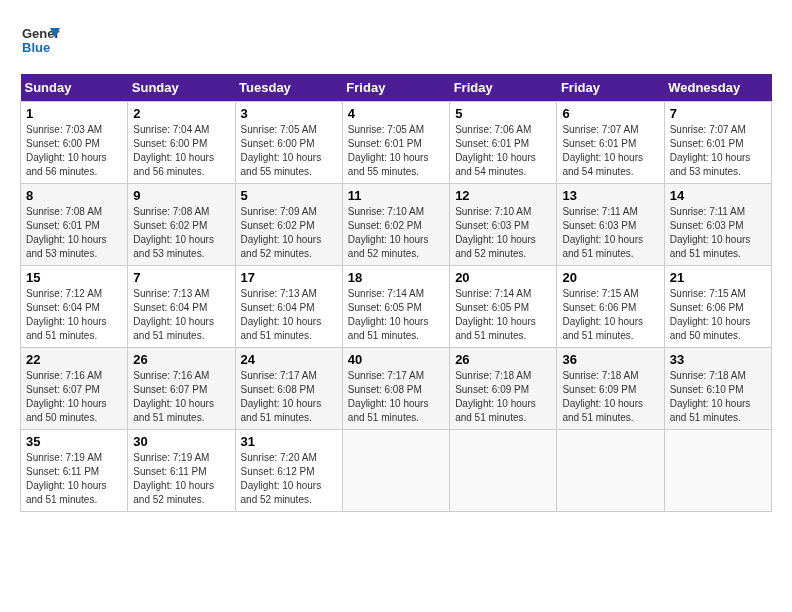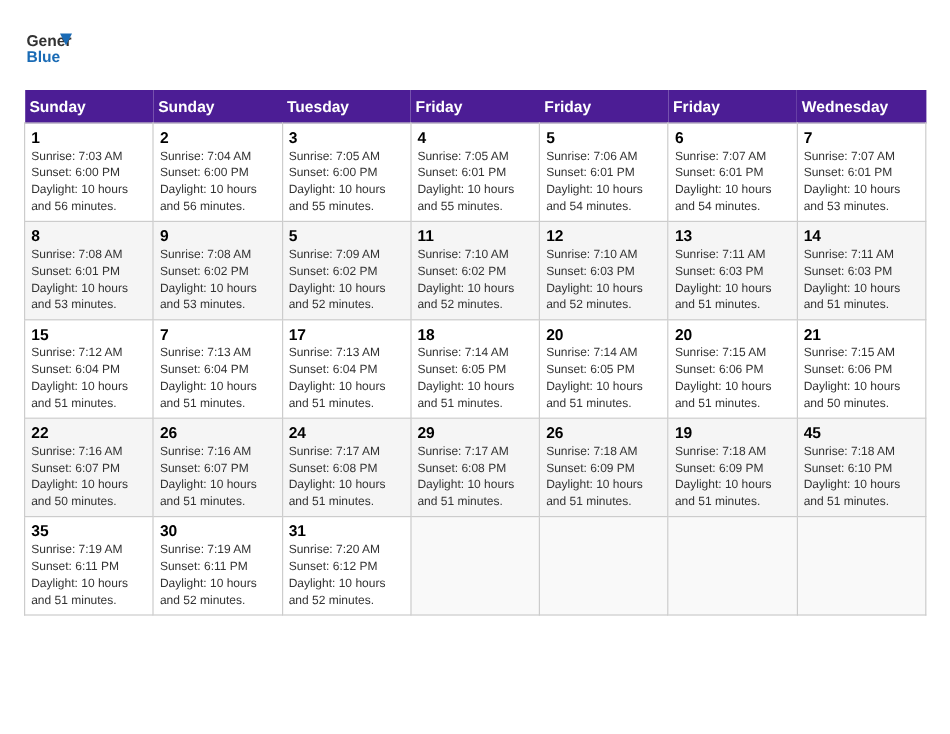--- a/index.html
+++ b/index.html
@@ -204,33 +204,33 @@
       </td>
         <td>
         <span class="day-num">26</span>
         <span class="day-info">Sunrise: 7:16 AM<br>Sunset: 6:07 PM<br>Daylight: 10 hours and 51 minutes.</span>
       </td>
         <td>
         <span class="day-num">24</span>
         <span class="day-info">Sunrise: 7:17 AM<br>Sunset: 6:08 PM<br>Daylight: 10 hours and 51 minutes.</span>
       </td>
         <td>
-        <span class="day-num">29</span>
+        <span class="day-num">40</span>
         <span class="day-info">Sunrise: 7:17 AM<br>Sunset: 6:08 PM<br>Daylight: 10 hours and 51 minutes.</span>
       </td>
         <td>
         <span class="day-num">26</span>
         <span class="day-info">Sunrise: 7:18 AM<br>Sunset: 6:09 PM<br>Daylight: 10 hours and 51 minutes.</span>
       </td>
         <td>
-        <span class="day-num">19</span>
+        <span class="day-num">36</span>
         <span class="day-info">Sunrise: 7:18 AM<br>Sunset: 6:09 PM<br>Daylight: 10 hours and 51 minutes.</span>
       </td>
         <td>
-        <span class="day-num">45</span>
+        <span class="day-num">33</span>
         <span class="day-info">Sunrise: 7:18 AM<br>Sunset: 6:10 PM<br>Daylight: 10 hours and 51 minutes.</span>
       </td>
       </tr>
       <tr>
         <td class="last-row">
         <span class="day-num">35</span>
         <span class="day-info">Sunrise: 7:19 AM<br>Sunset: 6:11 PM<br>Daylight: 10 hours and 51 minutes.</span>
       </td>
         <td class="last-row">
         <span class="day-num">30</span>

